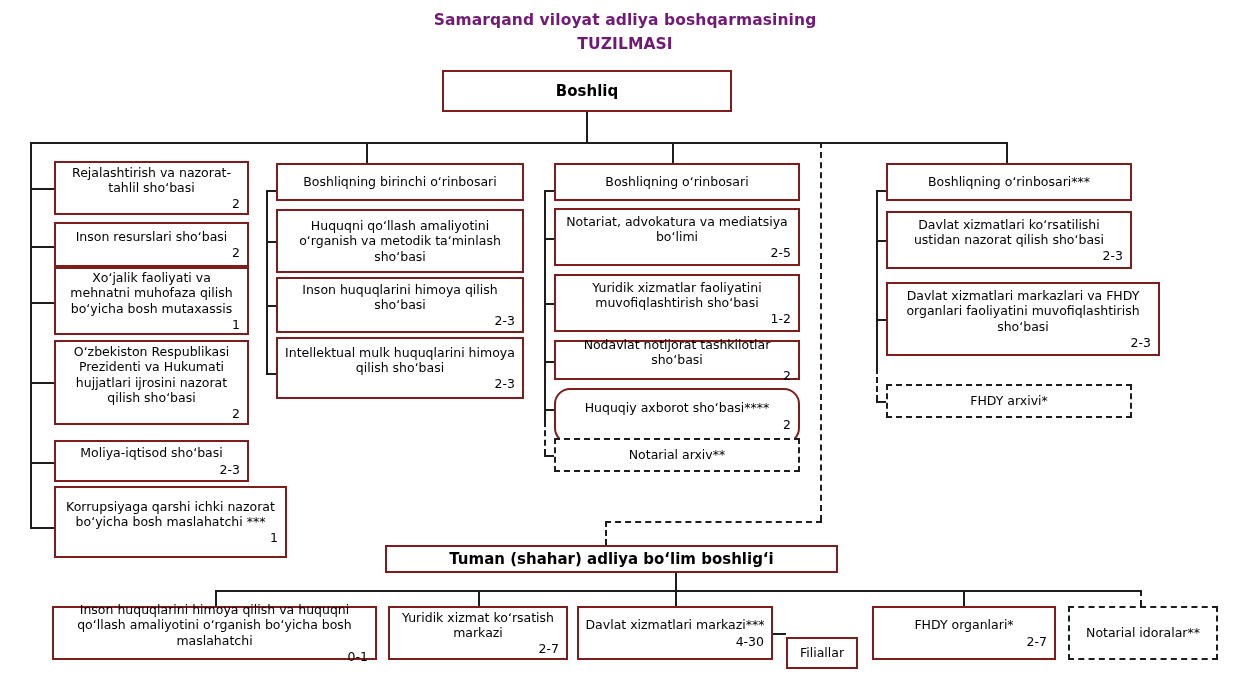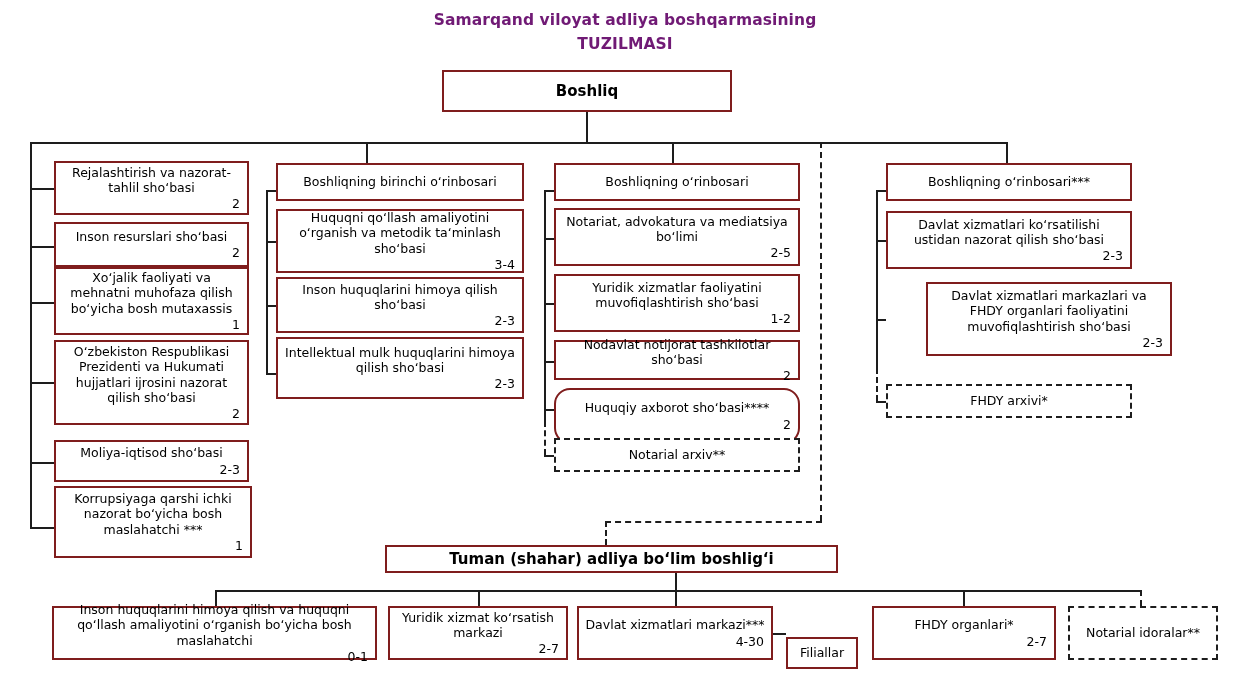--- a/index.html
+++ b/index.html
@@ -141,35 +141,34 @@
     <span class="count">2</span>
   </div>
 
   <div class="ln h" style="left:30px; top:462px; width:24px;"></div>
   <div class="node" style="left:54px; top:440px; width:195px; height:42px;">
     <span class="label">Moliya-iqtisod sho‘basi</span>
     <span class="count">2-3</span>
   </div>
 
   <div class="ln h" style="left:30px; top:527px; width:24px;"></div>
-  <div class="node" style="left:54px; top:486px; width:198px; height:72px;">
+  <div class="node" style="left:54px; top:486px; width:233px; height:72px;">
     <span class="label">Korrupsiyaga qarshi ichki nazorat bo‘yicha bosh maslahatchi ***</span>
     <span class="count">1</span>
   </div>
 
   <div class="node" style="left:276px; top:163px; width:248px; height:38px;">
     <span class="label">Boshliqning birinchi o‘rinbosari</span>
   </div>
   <div class="ln v" style="left:266px; top:190px; height:185px;"></div>
   <div class="ln h" style="left:266px; top:190px; width:10px;"></div>
 
   <div class="ln h" style="left:266px; top:241px; width:10px;"></div>
   <div class="node" style="left:276px; top:209px; width:248px; height:64px;">
     <span class="label">Huquqni qo‘llash amaliyotini o‘rganish va metodik ta‘minlash sho‘basi</span>
-    <span class="count">3-4</span>
   </div>
 
   <div class="ln h" style="left:266px; top:305px; width:10px;"></div>
   <div class="node" style="left:276px; top:277px; width:248px; height:56px;">
     <span class="label">Inson huquqlarini himoya qilish sho‘basi</span>
     <span class="count">2-3</span>
   </div>
 
   <div class="ln h" style="left:266px; top:373px; width:10px;"></div>
   <div class="node" style="left:276px; top:337px; width:248px; height:62px;">
@@ -219,21 +218,21 @@
   <div class="ln v" style="left:876px; top:190px; height:178px;"></div>
   <div class="ln h" style="left:876px; top:190px; width:10px;"></div>
 
   <div class="ln h" style="left:876px; top:240px; width:10px;"></div>
   <div class="node" style="left:886px; top:211px; width:246px; height:58px;">
     <span class="label">Davlat xizmatlari ko‘rsatilishi ustidan nazorat qilish sho‘basi</span>
     <span class="count">2-3</span>
   </div>
 
   <div class="ln h" style="left:876px; top:319px; width:10px;"></div>
-  <div class="node" style="left:886px; top:282px; width:246px; height:74px;margin-left:40px;">
+  <div class="node" style="left:886px; top:282px; width:274px; height:74px;">
     <span class="label">Davlat xizmatlari markazlari va FHDY organlari faoliyatini muvofiqlashtirish sho‘basi</span>
     <span class="count">2-3</span>
   </div>
 
   <div class="dln v" style="left:876px; top:368px; height:33px;"></div>
   <div class="dln h" style="left:876px; top:401px; width:10px;"></div>
   <div class="node dashed" style="left:886px; top:384px; width:246px; height:34px;">
     <span class="label">FHDY arxivi*</span>
   </div>
 

